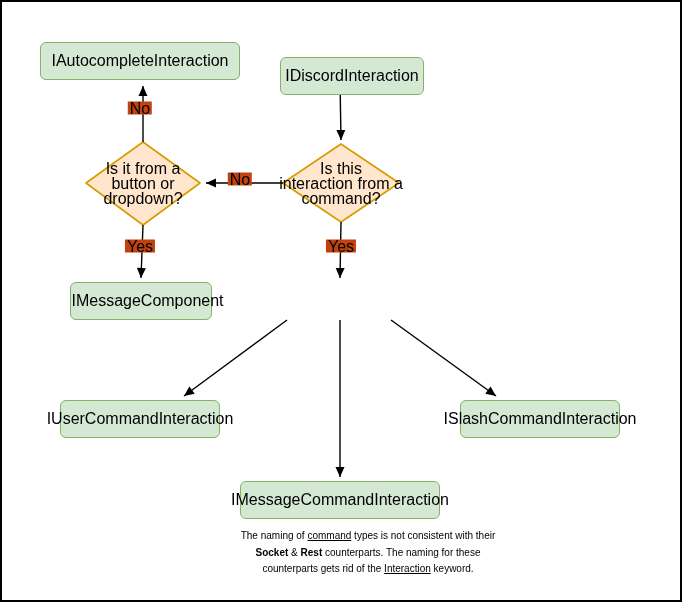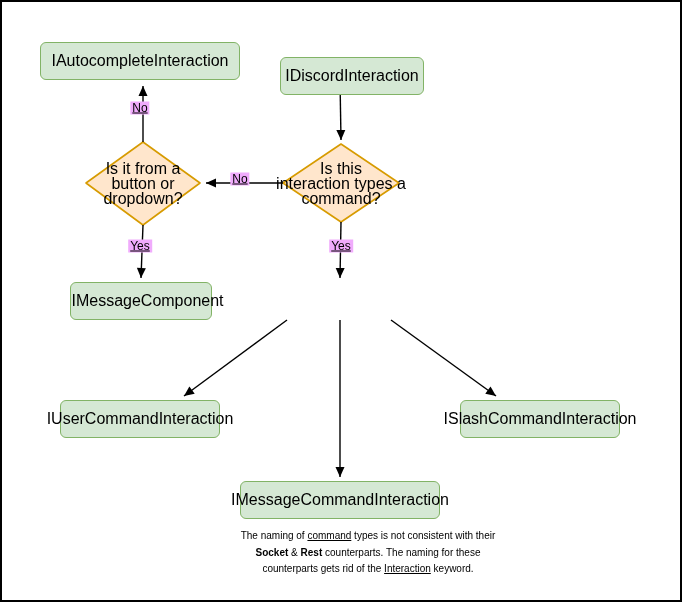--- a/index.html
+++ b/index.html
@@ -26,21 +26,21 @@
 
   .dtext{
     position:absolute;transform:translate(-50%,-50%);
     white-space:pre-line;text-align:center;font-size:16px;line-height:15px;
   }
   .d-left{left:143px;top:183px;}
   .d-right{left:341px;top:183px;}
 
   .elabel{
     position:absolute;transform:translate(-50%,-50%);
-    background:#f0abfc;padding:0 2px;font-size:12px;line-height:13px;text-decoration:underline;
+    background:#c2410c;padding:0 2px;font-size:16px;line-height:13px;
   }
   .el-no-top{left:140px;top:108px;}
   .el-no-mid{left:240px;top:179px;}
   .el-yes-left{left:140px;top:246px;}
   .el-yes-right{left:341px;top:246px;}
 
   .note{
     position:absolute;left:158px;top:528px;width:420px;
     text-align:center;font-size:10px;line-height:16.5px;white-space:pre-line;
   }
@@ -88,21 +88,21 @@
     <span>ISlashCommandInteraction</span>
   </div>
   <div class="node n-msgcmd">
     <span>IMessageCommandInteraction</span>
   </div>
 
   <div class="dtext d-left">Is it from a
 button or
 dropdown?</div>
   <div class="dtext d-right">Is this
-interaction types a
+interaction from a
 command?</div>
 
   <div class="elabel el-no-top">No</div>
   <div class="elabel el-no-mid">No</div>
   <div class="elabel el-yes-left">Yes</div>
   <div class="elabel el-yes-right">Yes</div>
 
   <div class="note"><span>The naming of </span><span class="u">command</span><span> types is not consistent with their
 </span><span class="b">Socket</span><span> &amp; </span><span class="b">Rest</span><span> counterparts. The naming for these
 counterparts gets rid of the </span><span class="u">Interaction</span><span> keyword.</span></div>

